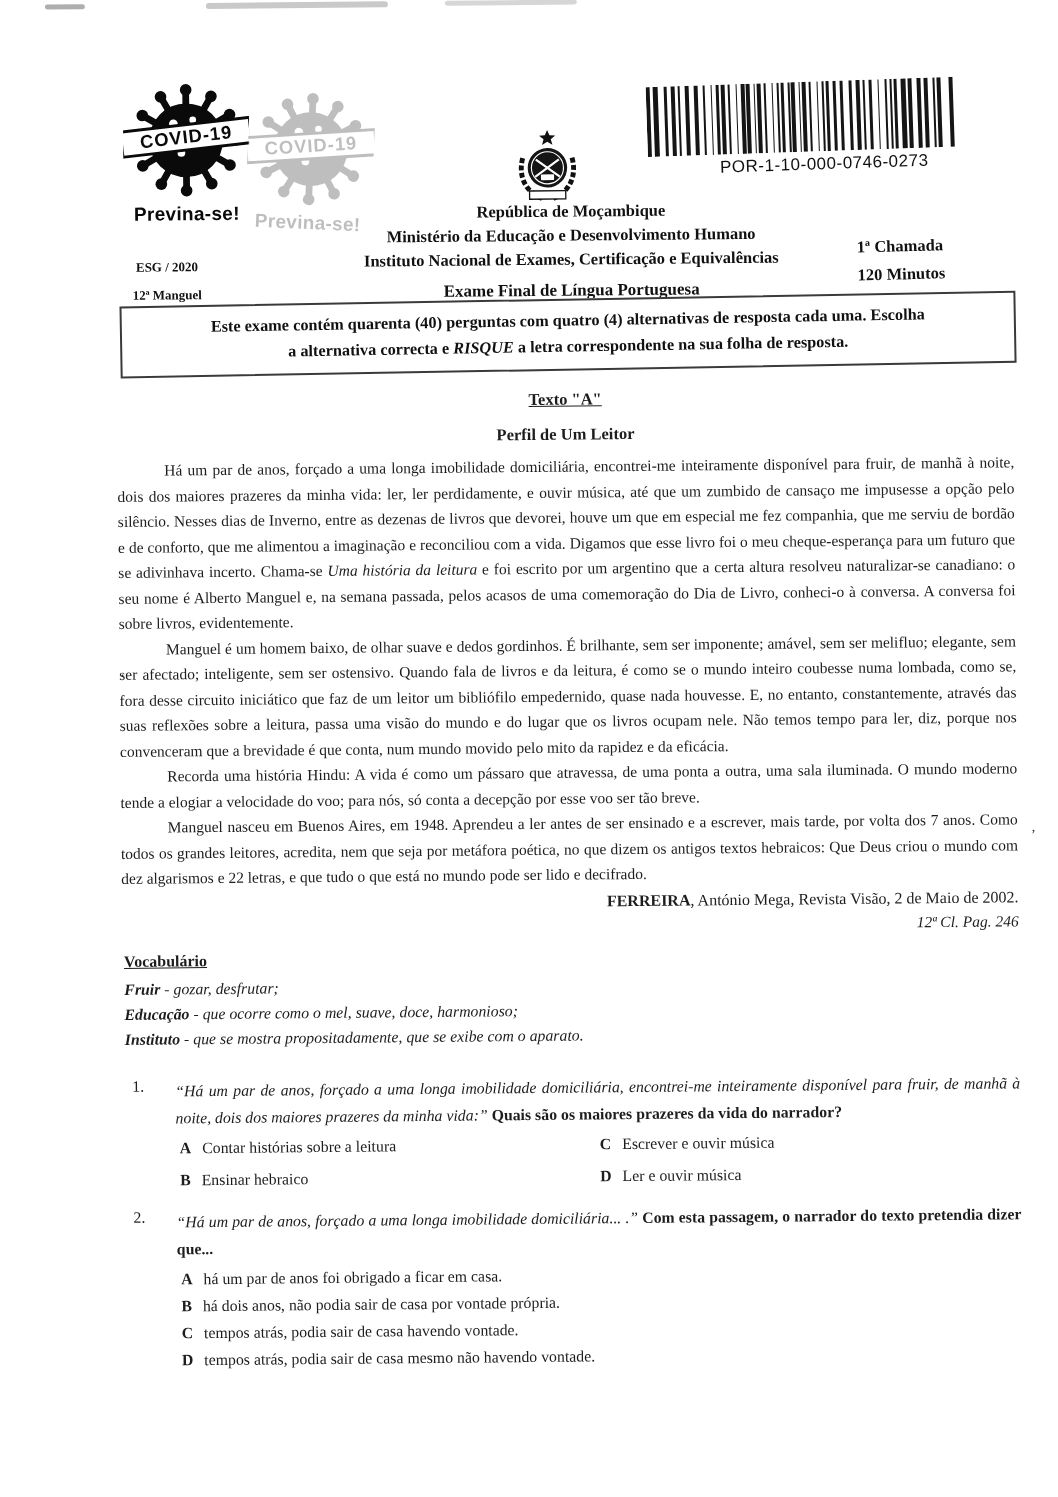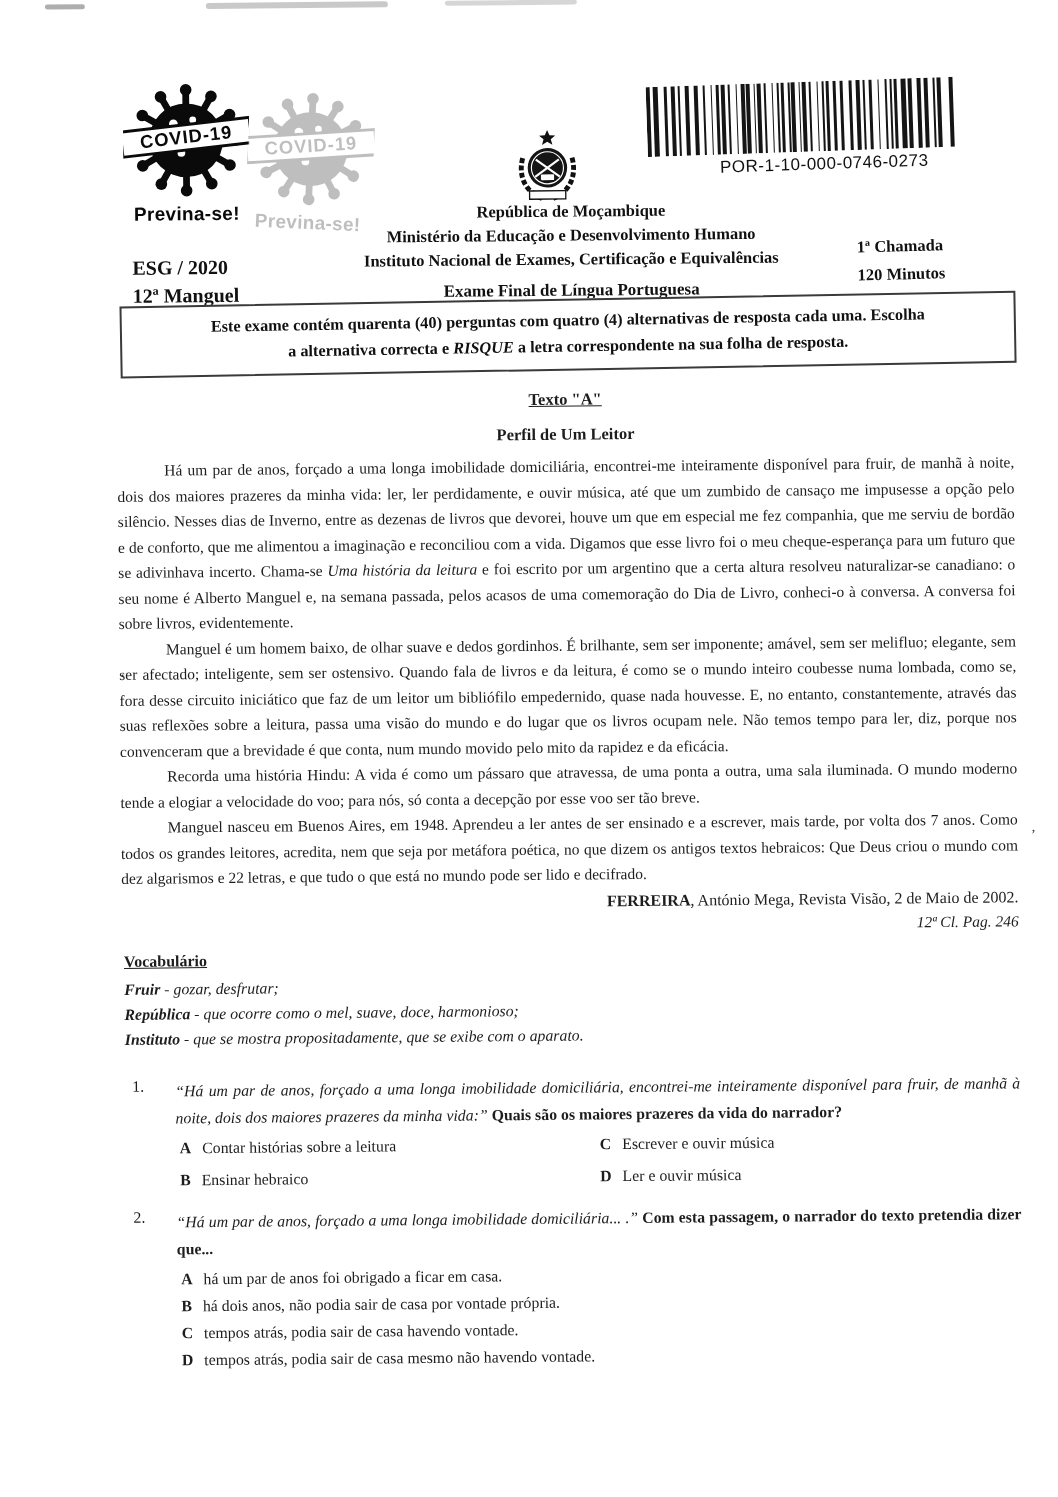--- a/index.html
+++ b/index.html
@@ -26,21 +26,21 @@
   .barcode-wrap{position:absolute;left:653px;top:84px;width:352px;transform:rotate(-1.4deg);}
   .barcode-bars{display:flex;height:70px;overflow:hidden;}
   .barcode-bars i{display:block;height:100%;}
   .barcode-label{text-align:center;font-family:"Liberation Sans",sans-serif;font-size:17px;
                  letter-spacing:.5px;margin-top:3px;color:#111;}
 
   
   .hdr-center{position:absolute;left:262px;top:200px;width:628px;text-align:center;
               font-weight:bold;font-size:16.5px;line-height:24px;color:#111;}
   .hdr-center .exam-title{margin-top:7px;font-size:17px;}
-  .hdr-left{position:absolute;left:137px;top:250px;font-weight:bold;font-size:20px;line-height:28px;color:#111;}
+  .hdr-left{position:absolute;left:137px;top:250px;font-weight:bold;font-size:13px;line-height:28px;color:#111;text-align:center;}
   .hdr-right{position:absolute;left:862px;top:236px;font-weight:bold;font-size:16.5px;line-height:28px;
              color:#111;transform:rotate(-1deg);}
 
   .instruction-box{position:absolute;left:124px;top:299px;width:868px;border:2px solid #3a3a3a;
                    padding:7px 12px 9px;text-align:center;font-weight:bold;font-size:16.3px;
                    line-height:26px;color:#111;transform:rotate(-0.45deg);background:#fff;}
   .risque{font-style:italic;}
 
   
   .body{position:absolute;left:120px;top:390px;width:897px;}
@@ -319,21 +319,21 @@
         </div>
 
       <div class="attribution">
         <span class="author">FERREIRA</span><span>, António Mega, Revista Visão, 2 de Maio de 2002.</span>
       </div>
       <div class="page-ref">12ª Cl. Pag. 246</div>
 
       <div class="vocab-heading">Vocabulário</div>
       <div>
           <div class="vocab-line"><span class="vocab-term">Fruir </span><span>- gozar, desfrutar;</span></div>
-          <div class="vocab-line"><span class="vocab-term">República </span><span>- que ocorre como o mel, suave, doce, harmonioso;</span></div>
+          <div class="vocab-line"><span class="vocab-term">Educação </span><span>- que ocorre como o mel, suave, doce, harmonioso;</span></div>
           <div class="vocab-line"><span class="vocab-term">Instituto </span><span>- que se mostra propositadamente, que se exibe com o aparato.</span></div>
         </div>
 
       <div class="questions">
           <div class="question">
             <div class="q-num">1.</div>
             <div class="q-body">
               <div class="q-text"><span class="q-italic">“Há um par de anos, forçado a uma longa imobilidade domiciliária, encontrei-me inteiramente disponível para fruir, de manhã à noite, dois dos maiores prazeres da minha vida:” </span><span class="q-bold">Quais são os maiores prazeres da vida do narrador?</span></div>
               <div class="options cols2">
                 <div class="option"><span class="opt-letter">A</span><span>Contar histórias sobre a leitura</span></div>

